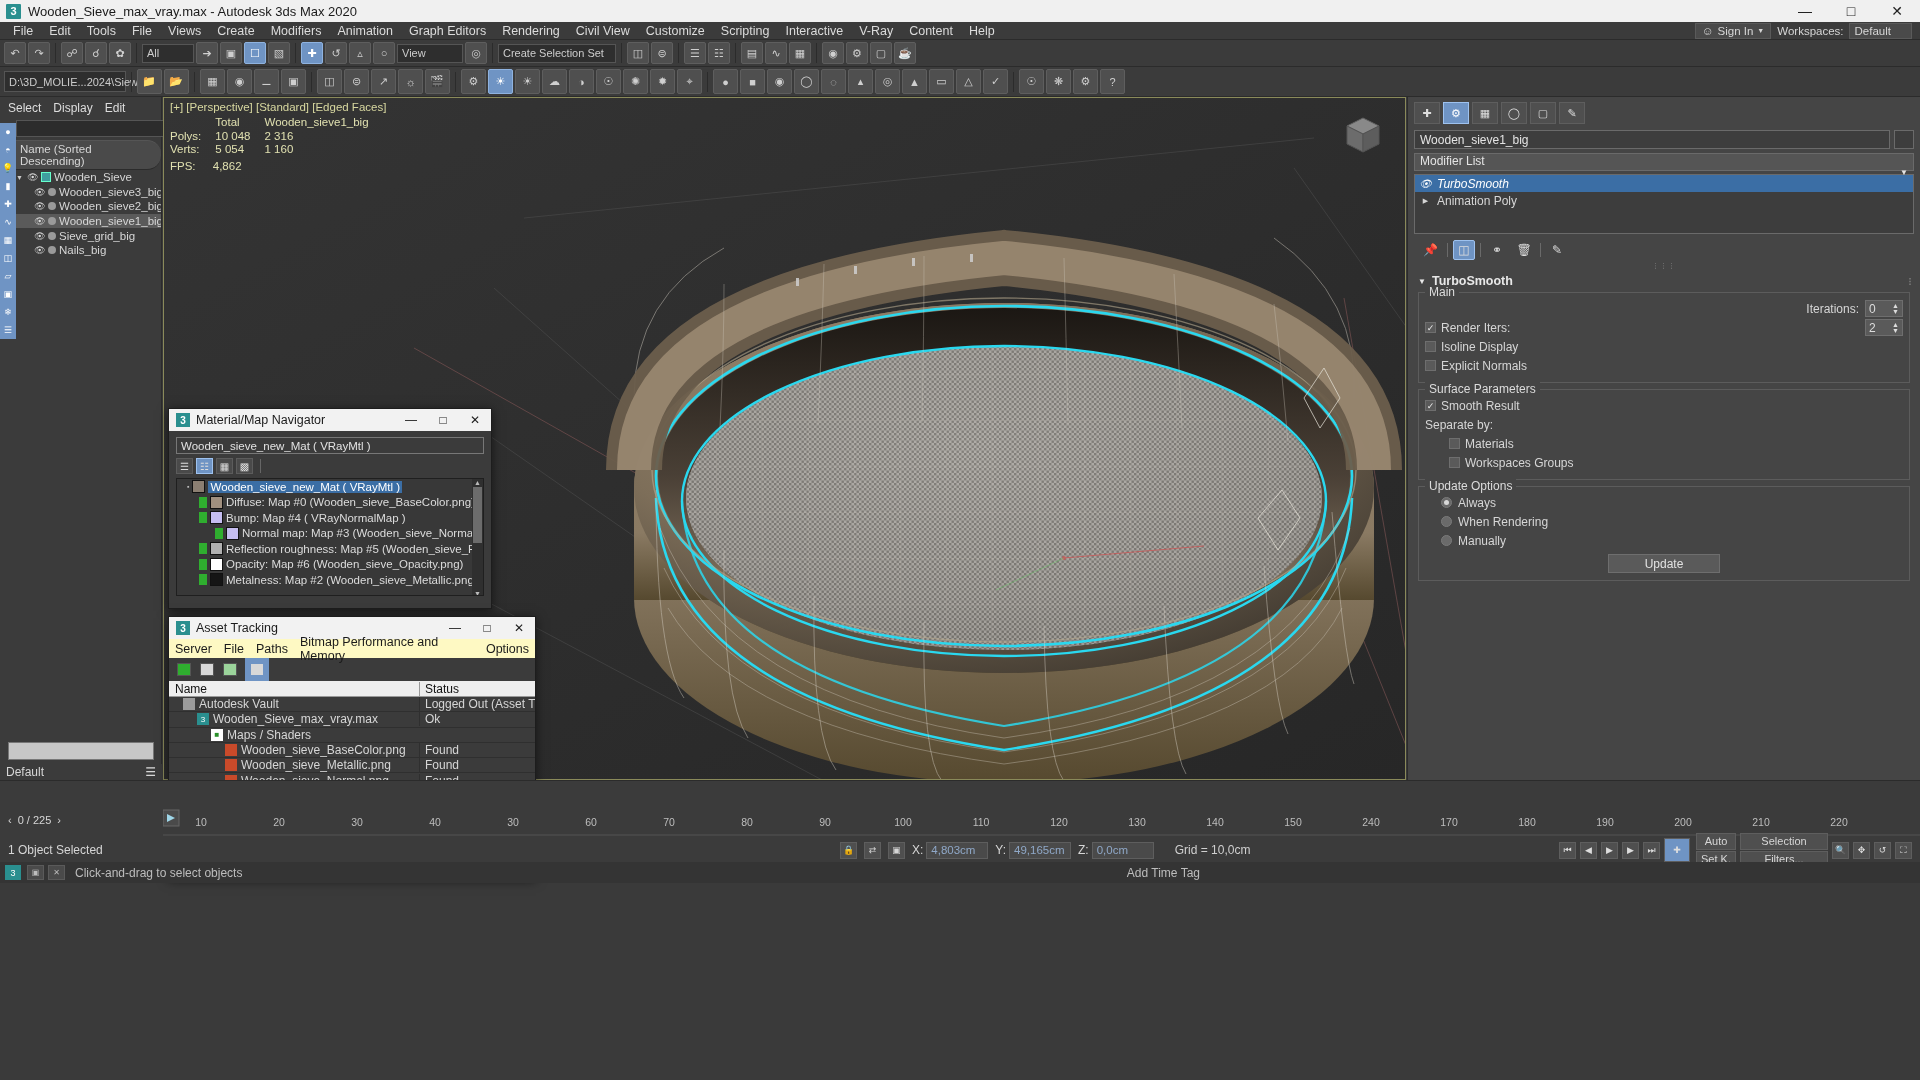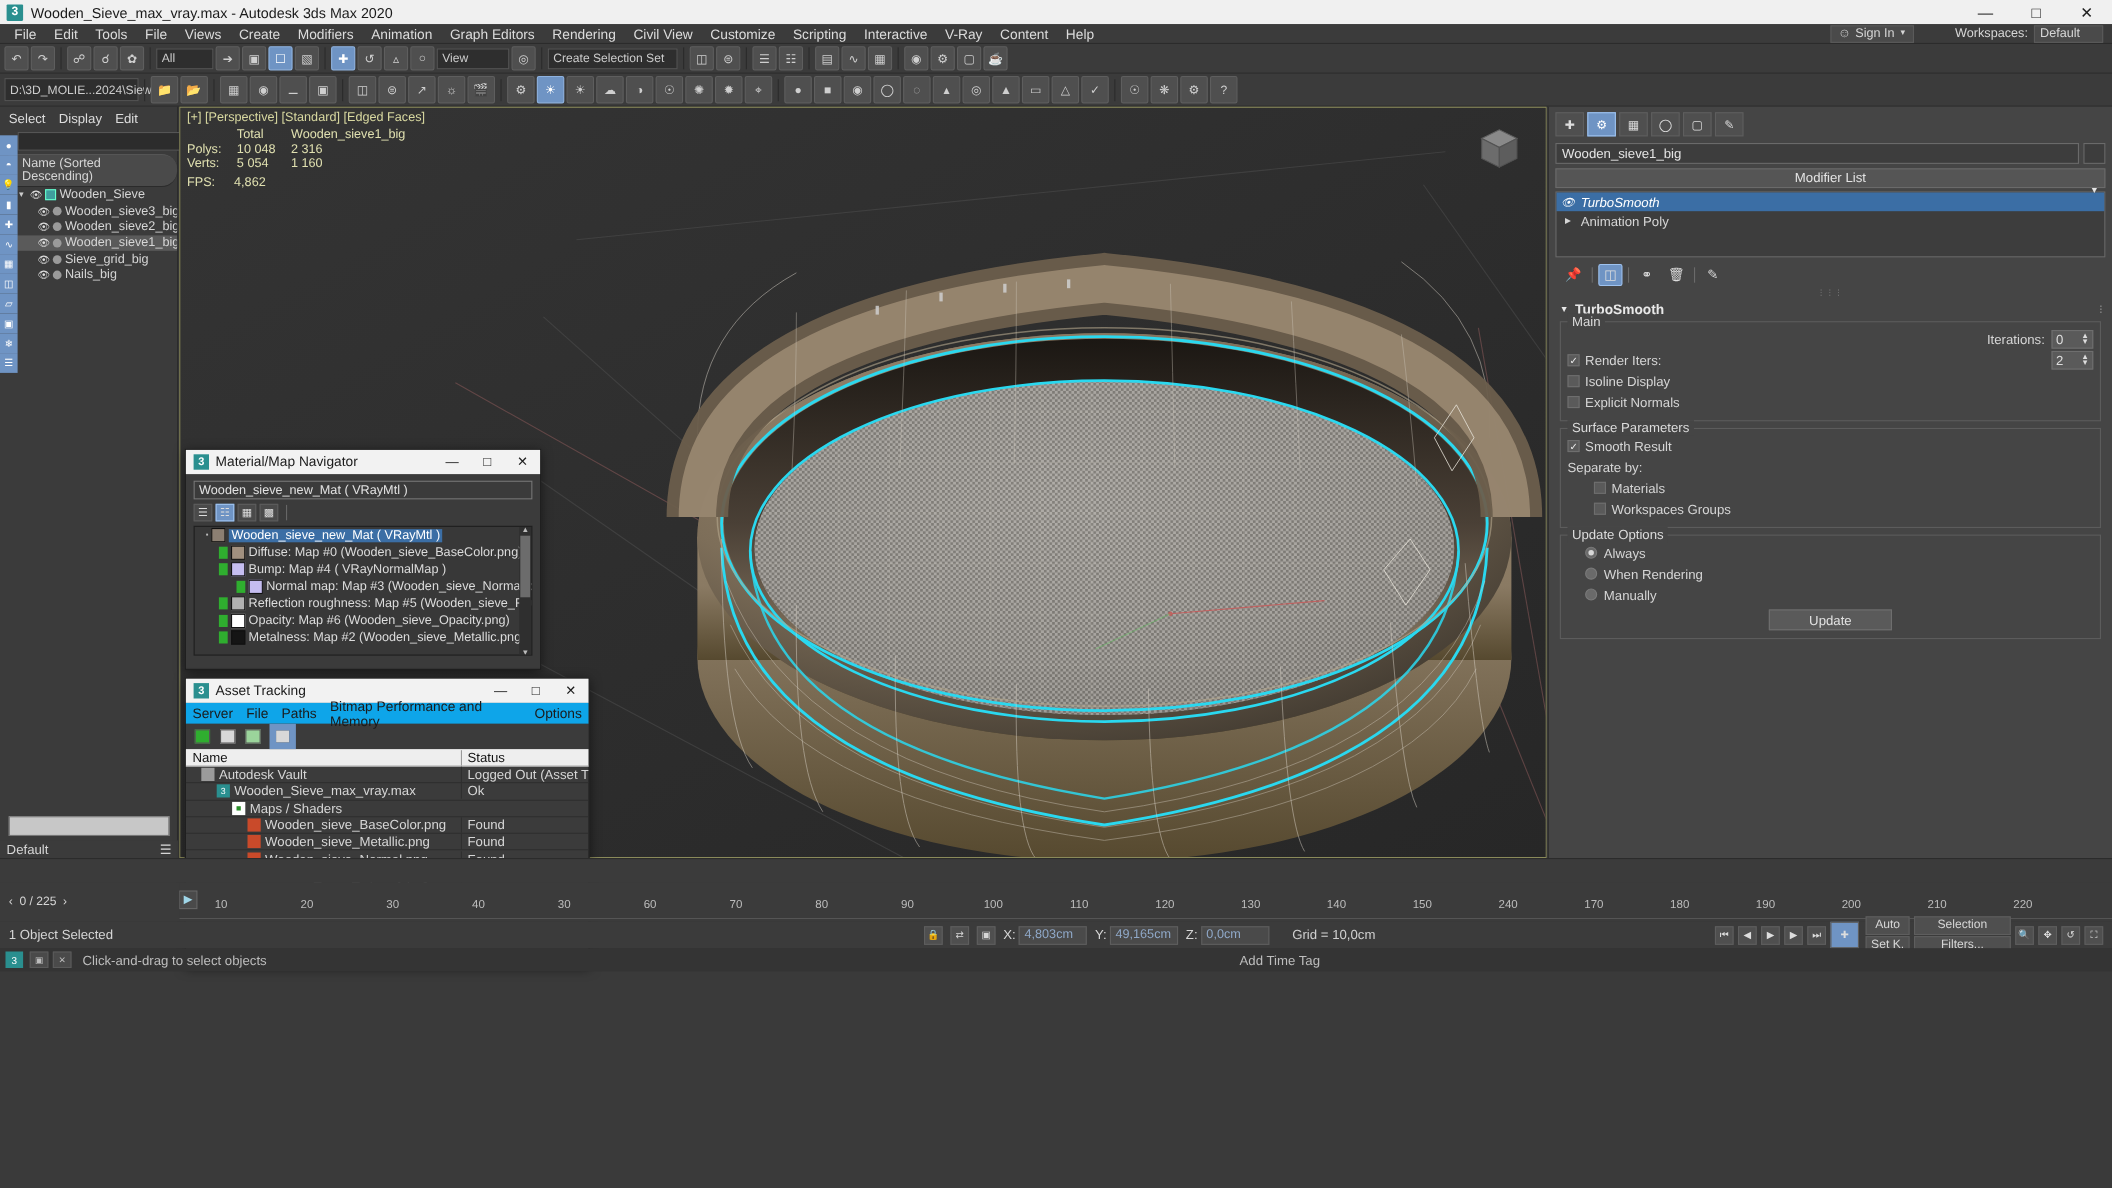--- a/index.html
+++ b/index.html
@@ -20,21 +20,21 @@
      font-size:14px; color:#222; }
 
   
   #menubar { height:18px; background:#3b3b3b; display:flex; align-items:center;
      padding-left:5px; font-size:12.5px; border-bottom:1px solid #2b2b2b;}
   #menubar .mi { padding:1px 8px; color:#dcdcdc; white-space:nowrap; }
   #menubar .spacer { flex:1; }
   #signin { display:flex; align-items:center; gap:4px; background:#4a4a4a;
      border:1px solid #5a5a5a; height:16px; padding:0 6px; font-size:11.5px;
      margin-right:6px;}
-  #wspace { display:flex; align-items:center; gap:5px; font-size:11.5px; margin-right:8px;margin-left:31px;}
+  #wspace { display:flex; align-items:center; gap:5px; font-size:11.5px; margin-right:8px;}
   #wspace .wsbox { background:#4a4a4a; border:1px solid #5a5a5a; padding:0 20px 0 5px; height:16px;
      display:flex; align-items:center;}
 
   
   .toolbar { background:#3b3b3b; display:flex; align-items:center; gap:2px;
      padding:2px 4px; border-bottom:1px solid #2b2b2b; }
   #toolbar1 { height:27px; }
   #toolbar2 { height:30px; }
   .tbtn { width:22px; height:22px; background:#4f4f4f; border:1px solid #5e5e5e;
      border-radius:2px; display:flex; align-items:center; justify-content:center;
@@ -114,21 +114,21 @@
   .mrow .tag { width:8px; height:11px; background:#2fae2f; flex:none; }
   .mrow .txt { color:#dcdcdc; }
   .mrow.sel .txt { background:#3b6ea5; color:#fff; padding:0 2px;}
   #mat-scroll { position:absolute; right:0; top:0; width:11px; height:118px;
      background:#2f2f2f; }
   #mat-thumb { width:9px; height:56px; margin:1px; background:#6c6c6c; }
   #mat-scroll .ar { text-align:center; font-size:7px; color:#bbb; }
 
   
   #asset { left:168px; top:519px; width:368px; height:263px; }
-  #asset .amenu { display:flex; gap:0; background:#0ea5e9; color:#1b1b1b; font-size:12.5px;
+  #asset .amenu { display:flex; gap:0; background:#fef9c3; color:#1b1b1b; font-size:12.5px;
      height:19px; align-items:center; }
   #asset .amenu span { padding:0 6px; }
   #asset .atools { display:flex; align-items:center; gap:9px; padding:5px 8px;
      background:#3b3b3b; }
   .ab { width:14px; height:13px; background:#d8d8d8; border:1px solid #555; flex:none;}
   .ab.green { background:#2fae2f; }
   .ab.sel { background:#d8d8d8; outline:5px solid #6f94c4; outline-offset:-1px;
      box-shadow:0 0 0 5px #6f94c4; margin:0 4px;}
   #asset-table { margin:0; font-size:12px; }
   .arow { display:flex; height:15.3px; align-items:center; border-bottom:1px solid #2f2f2f;}
@@ -150,21 +150,21 @@
      background:#454545; border-left:1px solid #2b2b2b; }
   #cp-tabs { display:flex; gap:3px; padding:5px 6px 4px 6px; }
   .cp-tab { width:26px; height:22px; background:#4f4f4f; border:1px solid #5e5e5e;
      display:flex; align-items:center; justify-content:center; font-size:11px; color:#ddd;}
   .cp-tab.on { background:#6f94c4; border-color:#9ec2ef; color:#fff; }
   #cp-objname { margin:2px 6px 4px 6px; display:flex; gap:4px; }
   #cp-objname .nf { flex:1; background:#3d3d3d; border:1px solid #6a6a6a; height:19px;
      font-size:12px; display:flex; align-items:center; padding:0 5px; color:#e4e4e4;}
   #cp-objname .cbox { width:20px; background:#3d3d3d; border:1px solid #6a6a6a; height:19px;}
   #cp-modlist { margin:0 6px; background:#555; border:1px solid #6a6a6a; height:18px;
-     display:flex; align-items:center; padding:0 5px; font-size:12px; color:#e4e4e4;flex-direction:column;}
+     display:flex; padding:0 5px; font-size:12px; color:#e4e4e4;flex-direction:column;}
   #cp-modlist .cv { margin-left:auto; font-size:8px; }
   #cp-stack { margin:3px 6px 0 6px; background:#3d3d3d; border:1px solid #6a6a6a;
      height:60px; font-size:12px; }
   .stk-row { height:17px; display:flex; align-items:center; gap:5px; padding:0 4px;}
   .stk-row.sel { background:#3b6ea5; color:#fff; font-style:italic; }
   .stk-row .eye { font-size:10px; width:13px; text-align:center; }
   .stk-row .tri { font-size:7px; width:13px; text-align:center; }
   #cp-stackbtns { display:flex; align-items:center; gap:5px; margin:6px 0 2px 12px; }
   .sbtn { width:22px; height:20px; display:flex; align-items:center;
      justify-content:center; font-size:12px; color:#ddd; }

